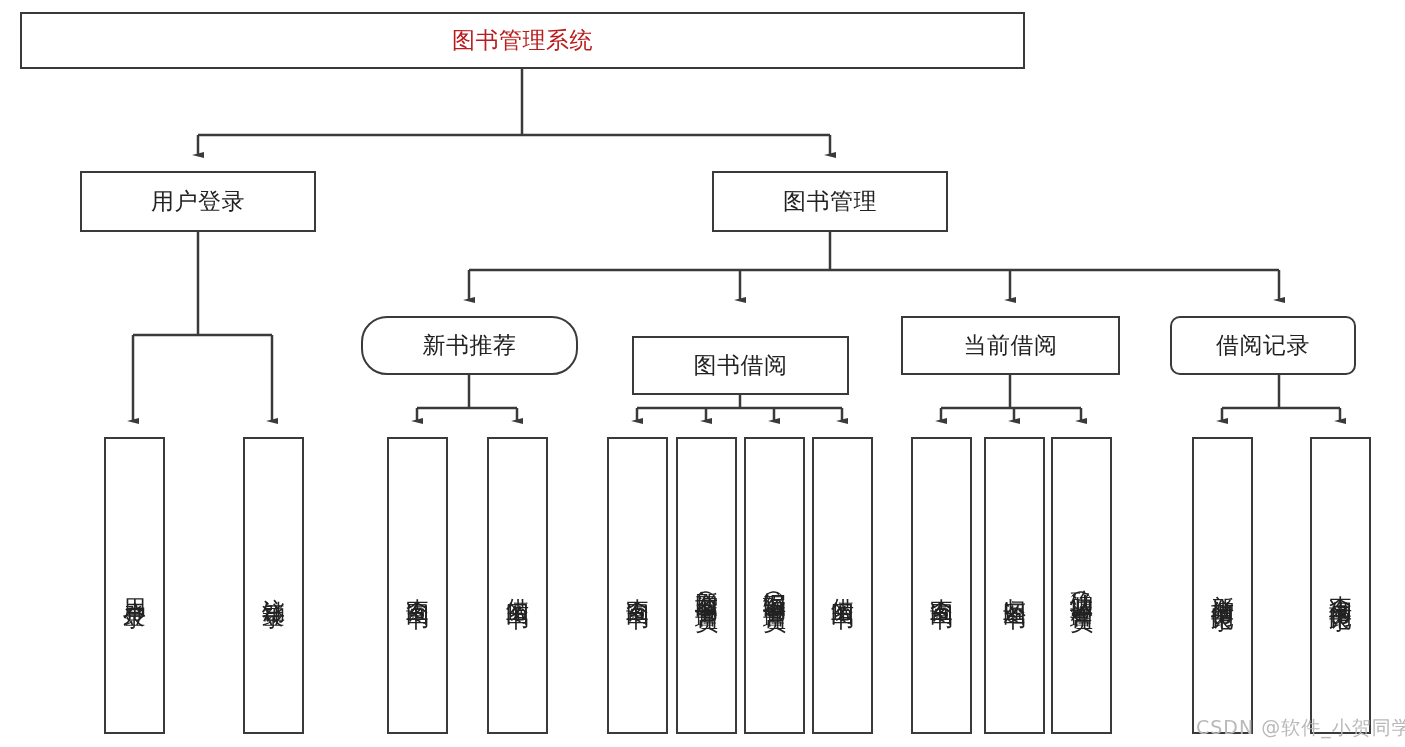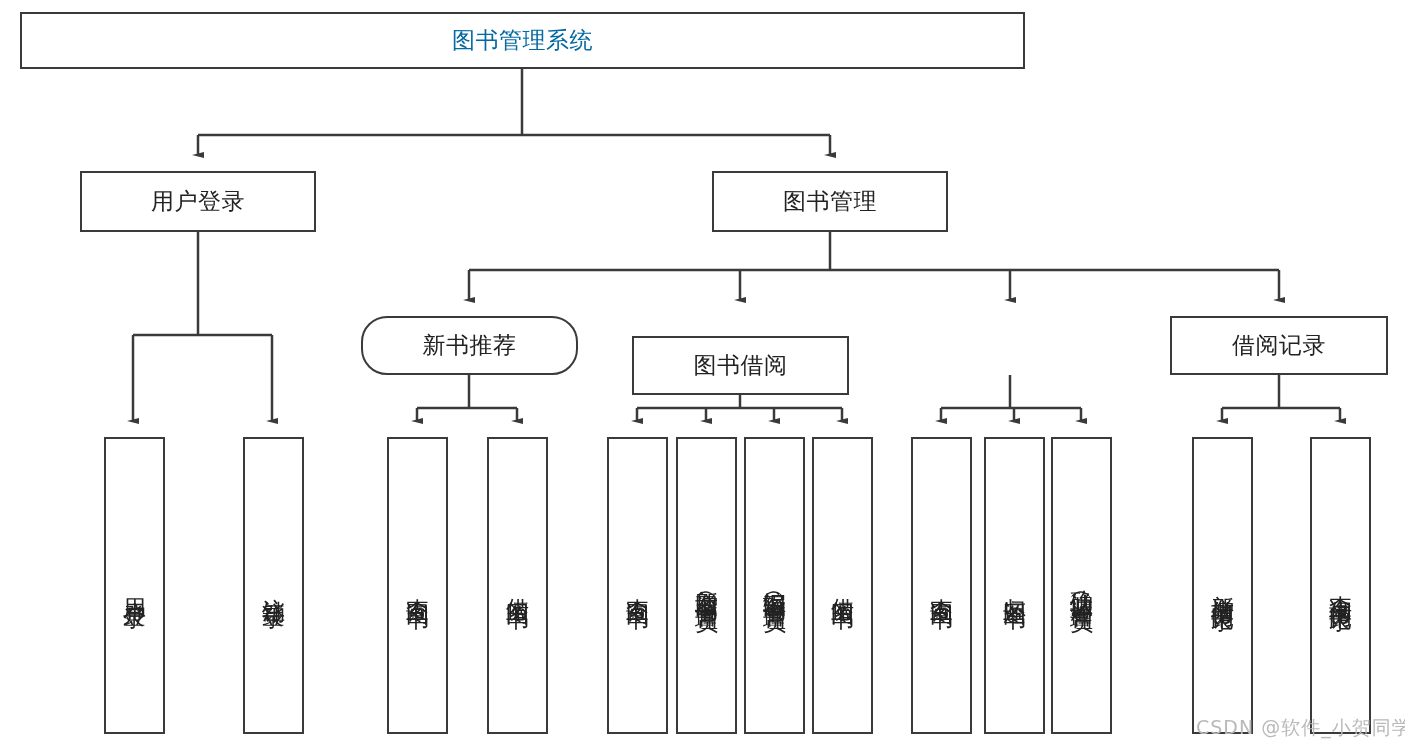--- a/index.html
+++ b/index.html
@@ -110,28 +110,29 @@
       <path d="M 1014 408 L 1014 421" marker-end="url(#arrowhead)"></path>
       <path d="M 1081 408 L 1081 421" marker-end="url(#arrowhead)"></path>
 
       <path d="M 1279 375 L 1279 408"></path>
       <path d="M 1222 408 L 1340 408"></path>
       <path d="M 1222 408 L 1222 421" marker-end="url(#arrowhead)"></path>
       <path d="M 1340 408 L 1340 421" marker-end="url(#arrowhead)"></path>
     </g>
   </svg>
 
-  <div class="node node-h" style="left: 20px; top: 12px; width: 1005px; height: 57px; border-color: rgb(58, 58, 58); color: #0369a1;">图书管理系统</div>
+  <div class="node node-h" style="left: 20px; top: 12px; width: 1005px; height: 57px; border-color: rgb(58, 58, 58); color: #b91c1c;">图书管理系统</div>
 
   <div class="node node-h" style="left: 80px; top: 171px; width: 236px; height: 61px; border-color: rgb(58, 58, 58); color: rgb(34, 34, 34);">用户登录</div>
   <div class="node node-h" style="left: 712px; top: 171px; width: 236px; height: 61px; border-color: rgb(58, 58, 58); color: rgb(34, 34, 34);">图书管理</div>
 
   <div class="node node-h" style="left: 361px; top: 316px; width: 217px; height: 59px; border-color: rgb(58, 58, 58); color: rgb(34, 34, 34); border-radius: 26px;">新书推荐</div>
   <div class="node node-h" style="left: 632px; top: 316px; width: 217px; height: 59px; border-color: rgb(58, 58, 58); color: rgb(34, 34, 34); margin-top: 20px;">图书借阅</div>
-  <div class="node node-h" style="left: 1170px; top: 316px; width: 218px; height: 59px; border-color: rgb(58, 58, 58); color: rgb(34, 34, 34);">借阅记录</div>
+  <div class="node node-h" style="left: 901px; top: 316px; width: 219px; height: 59px; border-color: rgb(58, 58, 58); color: rgb(34, 34, 34);">当前借阅</div>
+  <div class="node node-h" style="left: 1170px; top: 316px; width: 186px; height: 59px; border-color: rgb(58, 58, 58); color: rgb(34, 34, 34); border-radius: 10px;">借阅记录</div>
 
   <div class="node node-v" style="left: 104px; top: 437px; width: 61px; height: 297px; border-color: rgb(58, 58, 58); color: rgb(34, 34, 34);">用户登录</div>
   <div class="node node-v" style="left: 243px; top: 437px; width: 61px; height: 297px; border-color: rgb(58, 58, 58); color: rgb(34, 34, 34);">注销登录</div>
   <div class="node node-v" style="left: 387px; top: 437px; width: 61px; height: 297px; border-color: rgb(58, 58, 58); color: rgb(34, 34, 34);">查询图书</div>
   <div class="node node-v" style="left: 487px; top: 437px; width: 61px; height: 297px; border-color: rgb(58, 58, 58); color: rgb(34, 34, 34);">借阅图书</div>
   <div class="node node-v" style="left: 607px; top: 437px; width: 61px; height: 297px; border-color: rgb(58, 58, 58); color: rgb(34, 34, 34);">查询图书</div>
   <div class="node node-v" style="left: 676px; top: 437px; width: 61px; height: 297px; border-color: rgb(58, 58, 58); color: rgb(34, 34, 34);">新增图书（管理员）</div>
   <div class="node node-v" style="left: 744px; top: 437px; width: 61px; height: 297px; border-color: rgb(58, 58, 58); color: rgb(34, 34, 34);">编辑图书（管理员）</div>
   <div class="node node-v" style="left: 812px; top: 437px; width: 61px; height: 297px; border-color: rgb(58, 58, 58); color: rgb(34, 34, 34);">借阅图书</div>
   <div class="node node-v" style="left: 911px; top: 437px; width: 61px; height: 297px; border-color: rgb(58, 58, 58); color: rgb(34, 34, 34);">查询图书</div>

